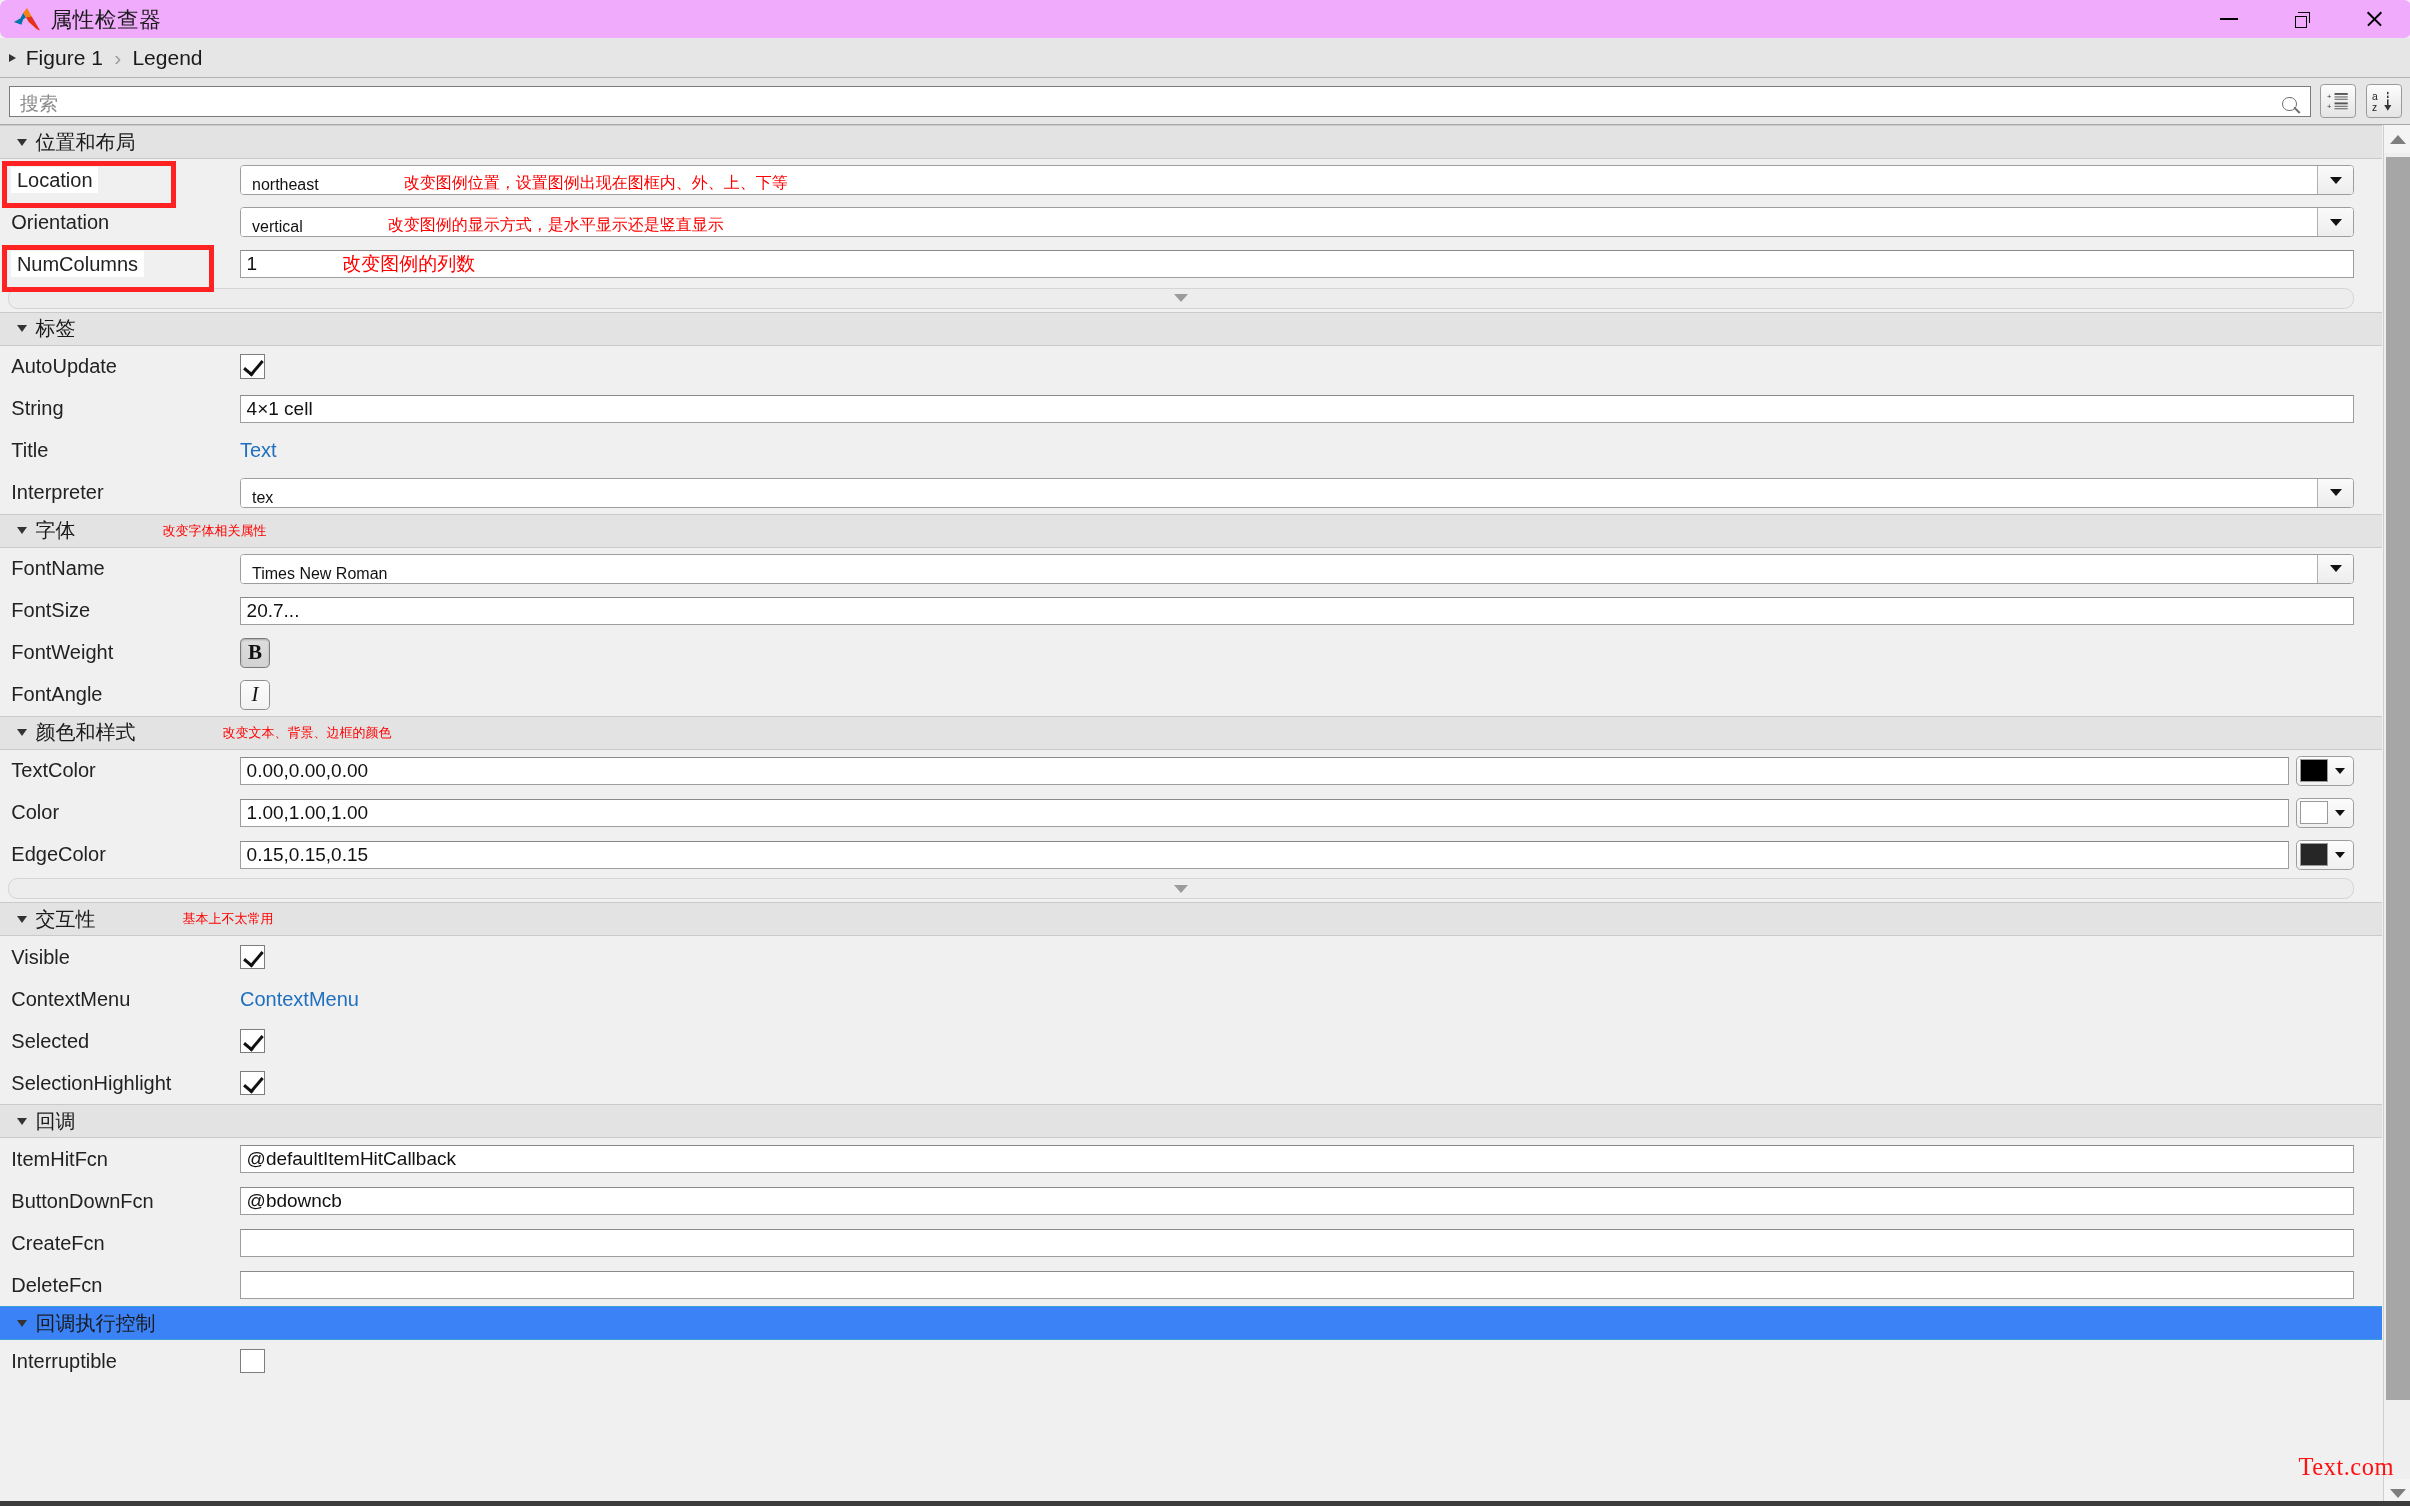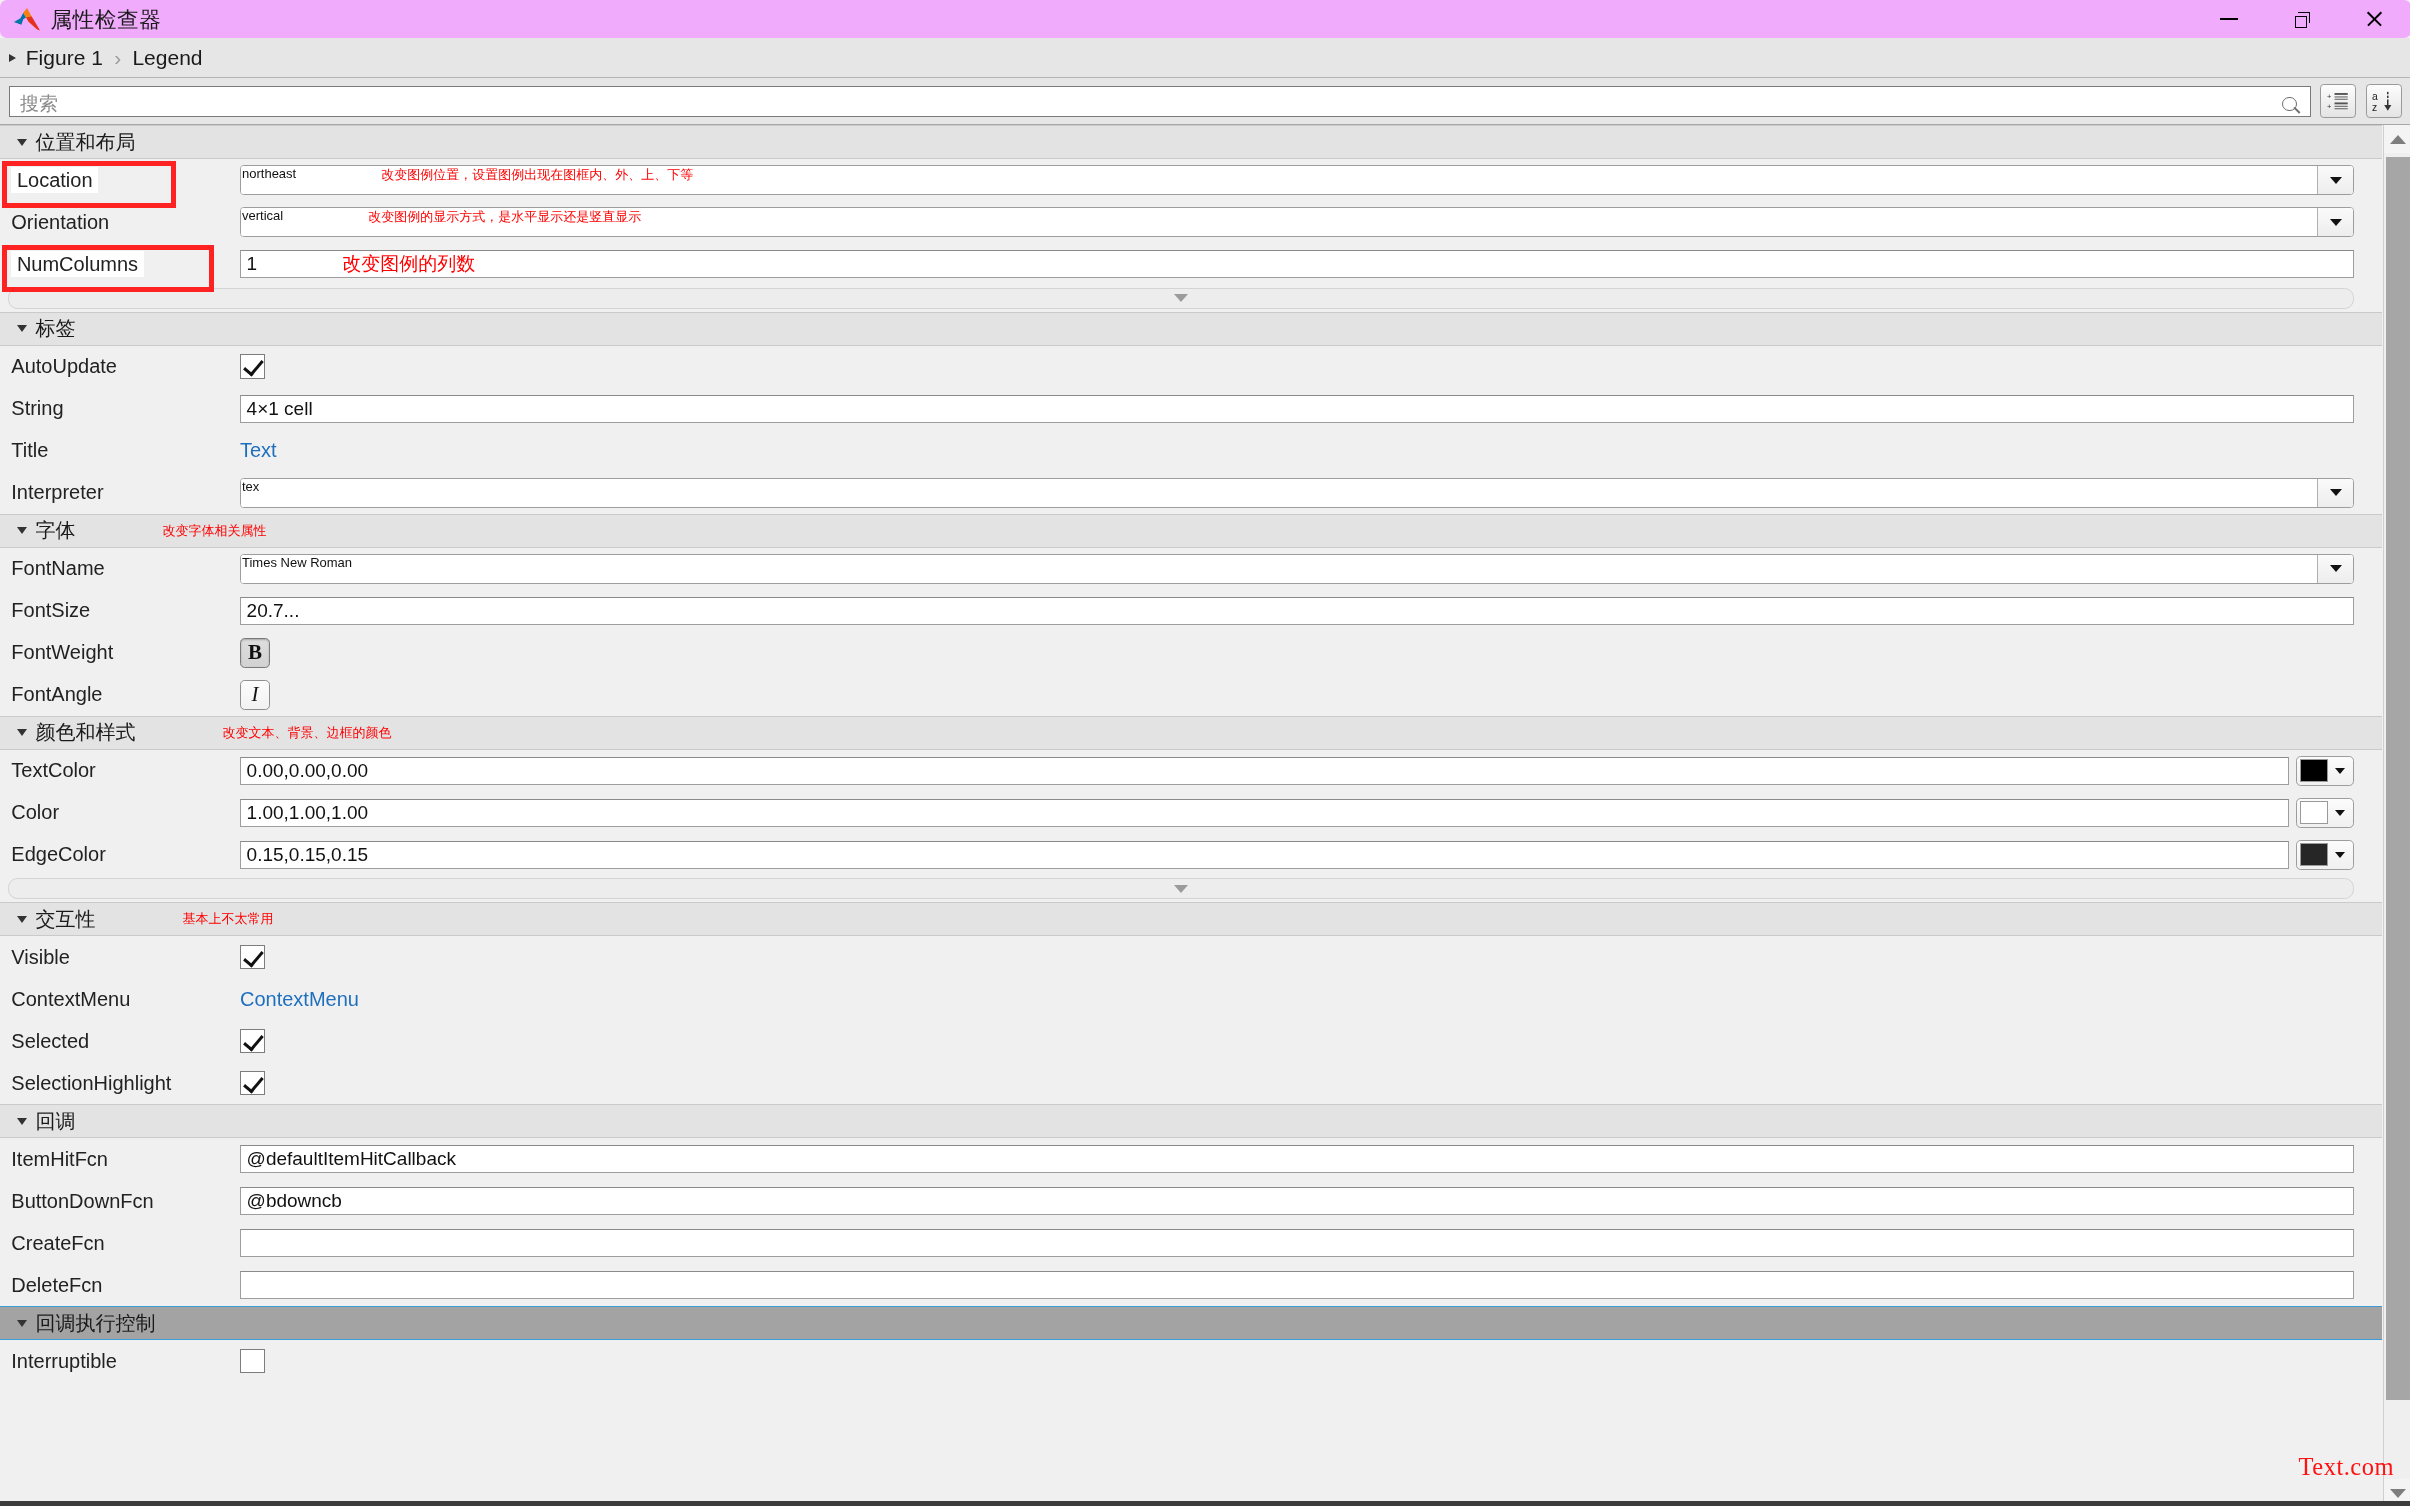--- a/index.html
+++ b/index.html
@@ -139,21 +139,21 @@
     background: #e3e3e3;
     border-top: 0.9px solid #cacaca;
     border-bottom: 0.9px solid #cacaca;
     display: flex;
     align-items: center;
     padding-left: 17px;
   }
   .sect.selected {
     border-top: 1.9px solid #3a9cd9;
     border-bottom: 1.9px solid #3a9cd9;
-    background: #a3a3a3;
+    background: #3b82f6;
   }
   .sect-tri {
     width: 0; height: 0;
     border-top: 7.5px solid #333;
     border-left: 5.6px solid transparent;
     border-right: 5.6px solid transparent;
     margin-right: 8.5px;
   }
   .sect-label { font-size: 20px; color: #1a1a1a; }
   .sect-note {
@@ -217,23 +217,23 @@
     height: 30px;
     display: flex;
     align-items: stretch;
     border: 0.9px solid #9d9d9d;
     border-radius: 3.8px;
     overflow: hidden;
     background: #fff;
   }
   .combo .cv {
     flex: 1;
-    display: flex; align-items: flex-start;
-    padding: 0 1px;
-    font-size: 13px; color: #111;
+    display: flex; align-items: flex-end;
+    padding: 0 11px;
+    font-size: 16px; color: #111;
     background: #fff;
     white-space: nowrap;
   }
   .combo .cv .note { color: #ff0000; margin-left: 85px; }
   .combo .carat {
     width: 36px;
     border-left: 0.9px solid #b0b0b0;
     background: linear-gradient(#fafafa, #ededed);
     display: flex; align-items: center; justify-content: center;
     flex: none;

